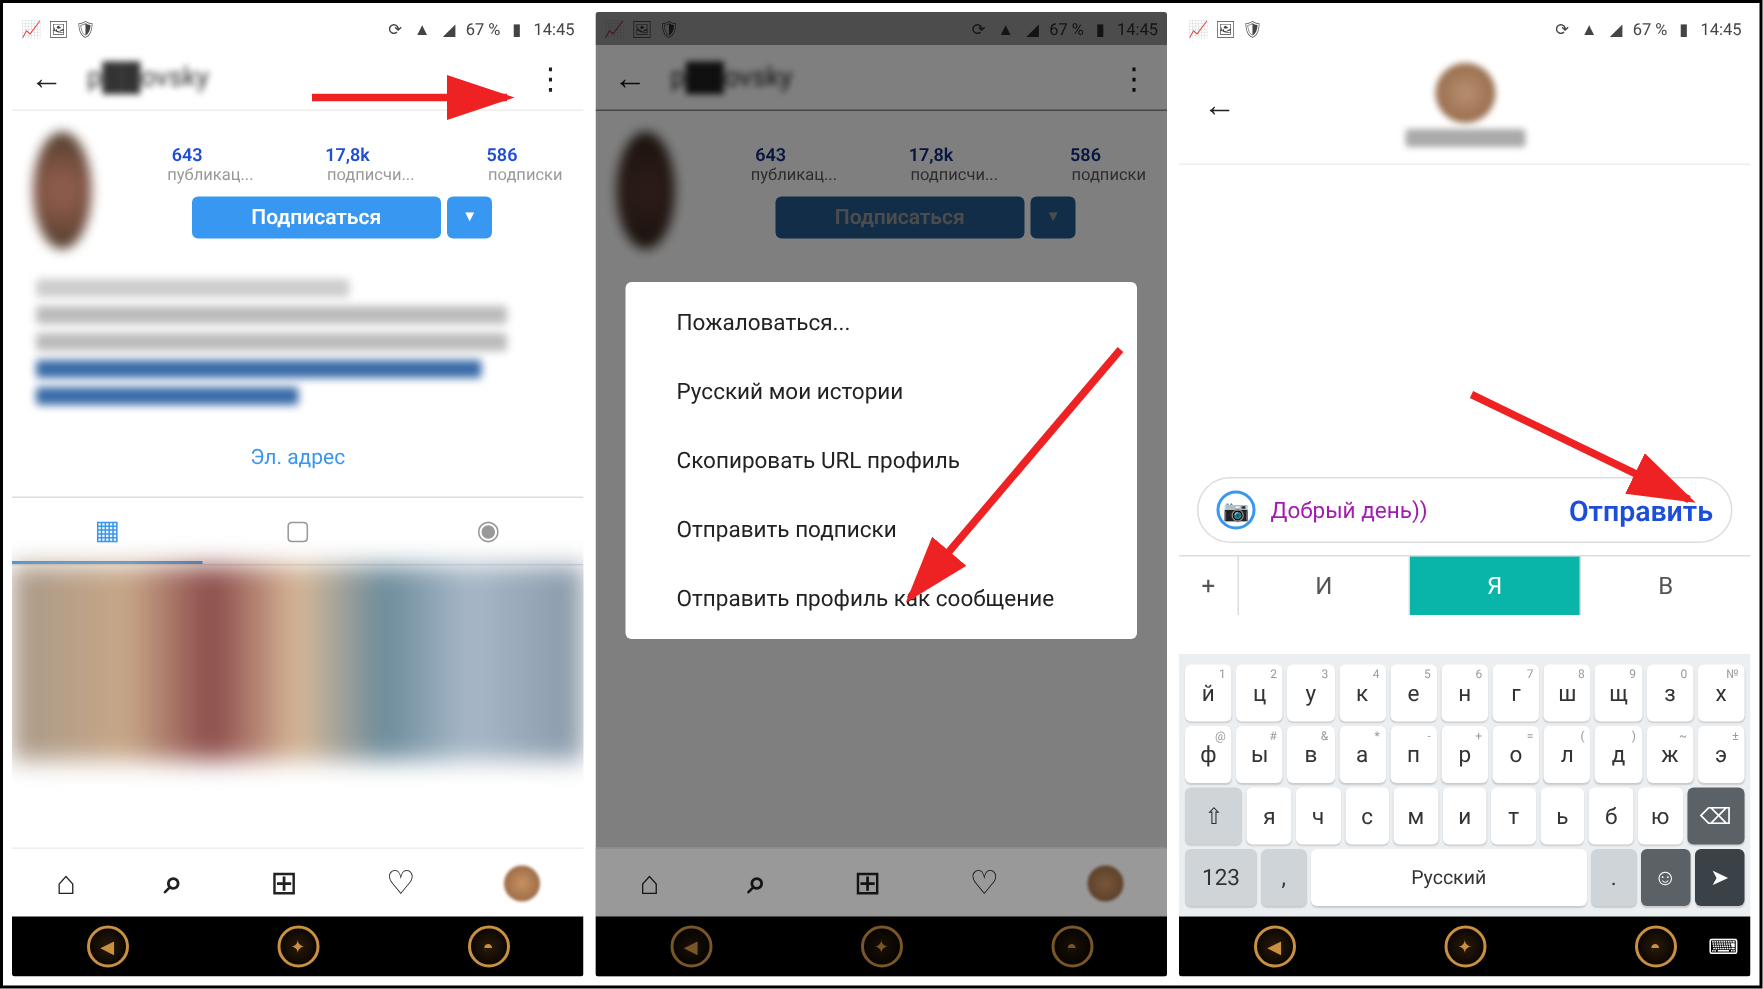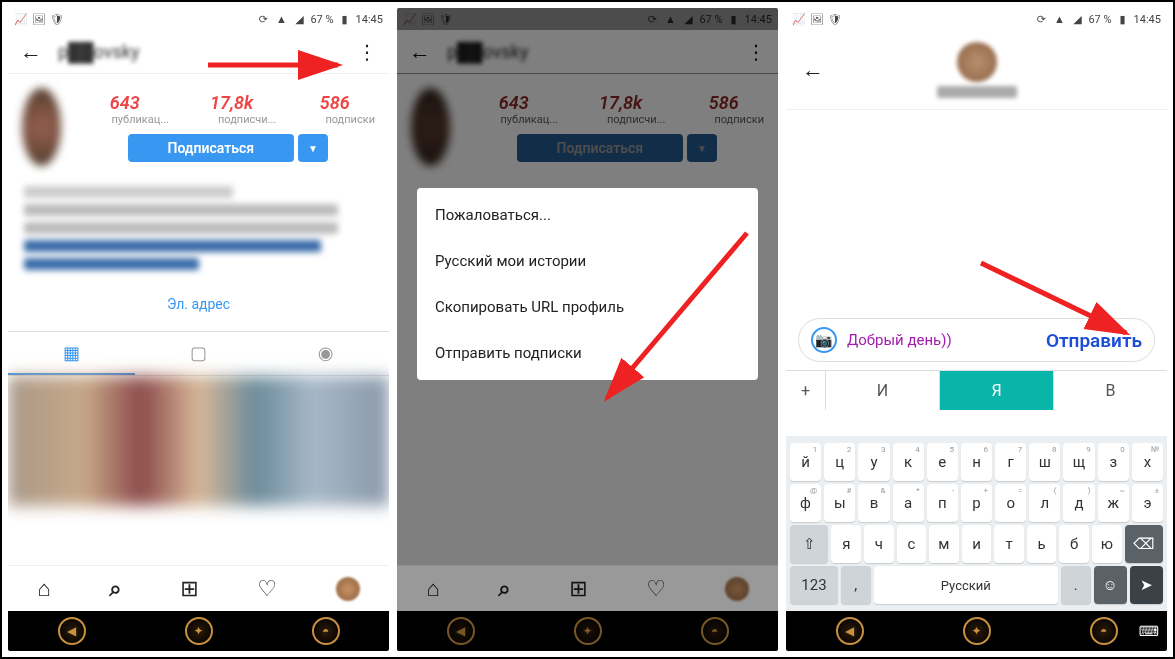--- a/index.html
+++ b/index.html
@@ -10,21 +10,21 @@
   .status-right { margin-left: auto; display: flex; gap: 4px; align-items: center; }
   .status-icon { width: 14px; height: 14px; display: inline-flex; align-items: center; justify-content: center; }
   .header { height: 44px; display: flex; align-items: center; padding: 0 12px; gap: 16px; border-bottom: 1px solid #eee; }
   .back-arrow { font-size: 22px; color: #222; }
   .username { font-size: 18px; color: #333; flex: 1; filter: blur(2px); }
   .more-dots { font-size: 20px; color: #222; }
   .profile-section { display: flex; padding: 14px; gap: 20px; align-items: center; }
   .avatar { width: 78px; height: 78px; border-radius: 50%; background: radial-gradient(circle, #8b5a4a 20%, #6b4a3a 60%, #4a3a2a); filter: blur(4px); }
   .stats { display: flex; gap: 18px; }
   .stat { text-align: center; }
-  .stat-num { font-size: 18px; font-weight: 600; color: #ef4444; font-style: italic; }
+  .stat-num { font-size: 12px; font-weight: 600; color: #1d4ed8; }
   .stat-label { font-size: 11px; color: #999; padding-left: 31px; }
   .follow-row { display: flex; gap: 4px; margin-top: 8px; justify-content: center; }
   .follow-btn { background: #3897f0; color: #fff; border: none; border-radius: 4px; padding: 6px 40px; font-size: 14px; font-weight: 600; }
   .follow-more { background: #3897f0; color: #fff; border: none; border-radius: 4px; padding: 6px 10px; font-size: 10px; }
   .bio { padding: 0 16px; }
   .bio-line { height: 12px; background: #ccc; border-radius: 2px; margin: 6px 0; filter: blur(3px); }
   .bio-line.w60 { width: 60%; }
   .bio-line.w90 { width: 90%; background: #bbb; }
   .bio-line.link { background: #3a6ba8; width: 85%; }
   .email-row { text-align: center; padding: 18px 0; }
@@ -32,21 +32,21 @@
   .tabs { display: flex; border-top: 1px solid #ddd; border-bottom: 1px solid #ddd; }
   .tab { flex: 1; text-align: center; padding: 10px 0; color: #999; font-size: 18px; }
   .tab.active { color: #3897f0; border-bottom: 2px solid #3897f0; }
   .grid-preview { height: 130px; background: linear-gradient(90deg,#a89888 0%,#c8a888 20%,#8b4a4a 35%,#d8b898 50%,#6b8b9b 65%,#a8b8c8 80%,#8898a8 100%); filter: blur(8px); }
   .nav-bar { position: absolute; bottom: 40px; left: 0; right: 0; height: 46px; background: #fff; display: flex; justify-content: space-around; align-items: center; border-top: 1px solid #eee; }
   .nav-icon { font-size: 22px; color: #222; }
   .nav-avatar { width: 24px; height: 24px; border-radius: 50%; background: radial-gradient(circle,#c89060,#8b6040); filter: blur(1px); }
   .sys-nav { position: absolute; bottom: 0; left: 0; right: 0; height: 40px; background: #000; display: flex; justify-content: space-around; align-items: center; }
   .sys-btn { width: 28px; height: 28px; border: 2px solid #c89040; border-radius: 50%; display: flex; align-items: center; justify-content: center; color: #c89040; font-size: 12px; background: radial-gradient(circle,#2a1a0a,#000); }
   .overlay { position: absolute; inset: 0; background: rgba(0,0,0,0.5); }
-  .menu { position: absolute; top: 180px; left: 20px; right: 20px; background: #fff; border-radius: 4px; padding: 4px 0; }
+  .menu { position: absolute; top: 180px; left: 20px; right: 20px; background: #fff; border-radius: 4px; padding: 4px 16px; }
   .menu-item { padding: 14px 18px; font-size: 15px; color: #222; }
   .dim { filter: brightness(0.6); }
   .chat-header { height: 80px; border-bottom: 1px solid #eee; display: flex; align-items: center; padding: 0 16px; gap: 16px; }
   .chat-avatar { width: 40px; height: 40px; border-radius: 50%; background: radial-gradient(circle,#b89070,#8b6040); filter: blur(2px); margin: 0 auto; }
   .chat-name { height: 12px; width: 80px; background: #aaa; filter: blur(2px); border-radius: 2px; margin: 4px auto 0; }
   .chat-body { height: 200px; }
   .input-row { display: flex; align-items: center; gap: 8px; padding: 8px 12px; }
   .input-pill { flex: 1; display: flex; align-items: center; gap: 10px; border: 1px solid #ddd; border-radius: 22px; padding: 8px 12px; }
   .cam-icon { width: 26px; height: 26px; border: 2px solid #3897f0; border-radius: 50%; display: flex; align-items: center; justify-content: center; color: #3897f0; font-size: 14px; }
   .input-text { flex: 1; font-size: 15px; color: #a21caf; }
@@ -198,20 +198,21 @@
         </div>
       </div>
     </div>
   </div>
   <div class="overlay"></div>
   <div class="menu">
     <div class="menu-item">Пожаловаться...</div>
     <div class="menu-item">Русский мои истории</div>
     <div class="menu-item">Скопировать URL профиль</div>
     <div class="menu-item">Отправить подписки</div>
+    <div class="menu-item">Отправить профиль как сообщение</div>
   </div>
   <div class="dim" style="position:absolute;bottom:0;left:0;right:0;">
     <div class="nav-bar" style="position:relative;bottom:0">
       <span class="nav-icon">⌂</span>
       <span class="nav-icon" style="font-weight:bold">⌕</span>
       <span class="nav-icon">⊞</span>
       <span class="nav-icon">♡</span>
       <span class="nav-avatar"></span>
     </div>
     <div class="sys-nav" style="position:relative">

